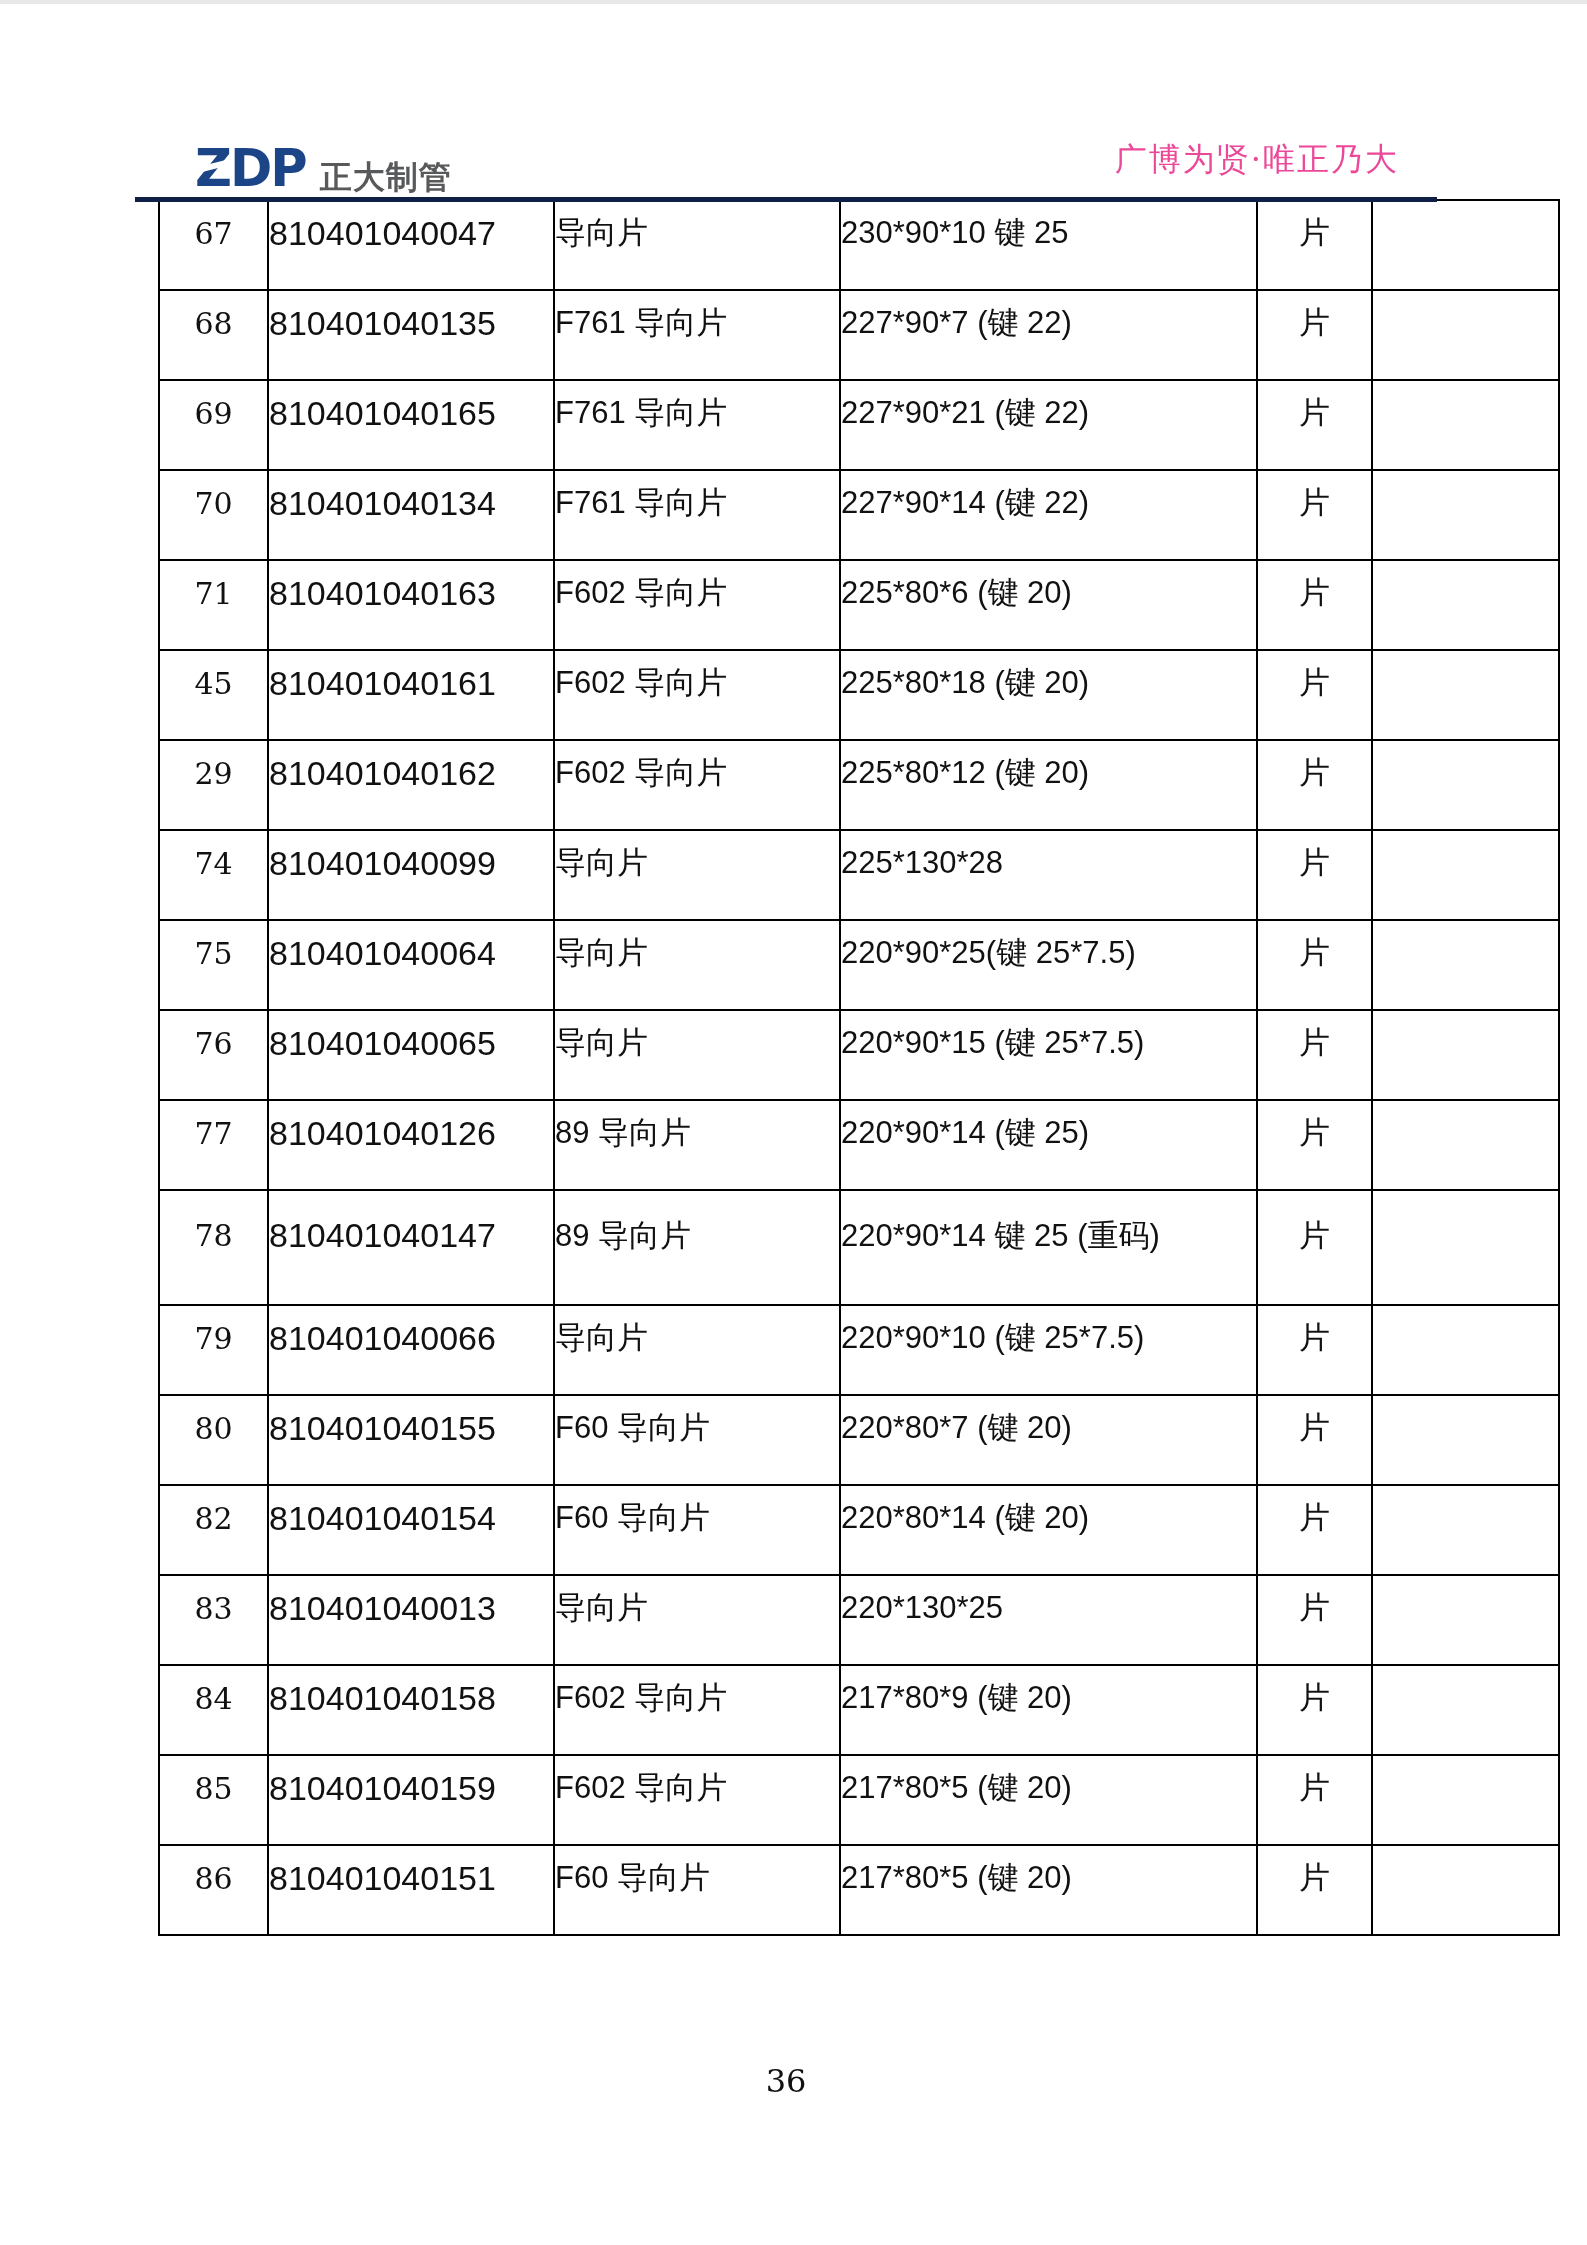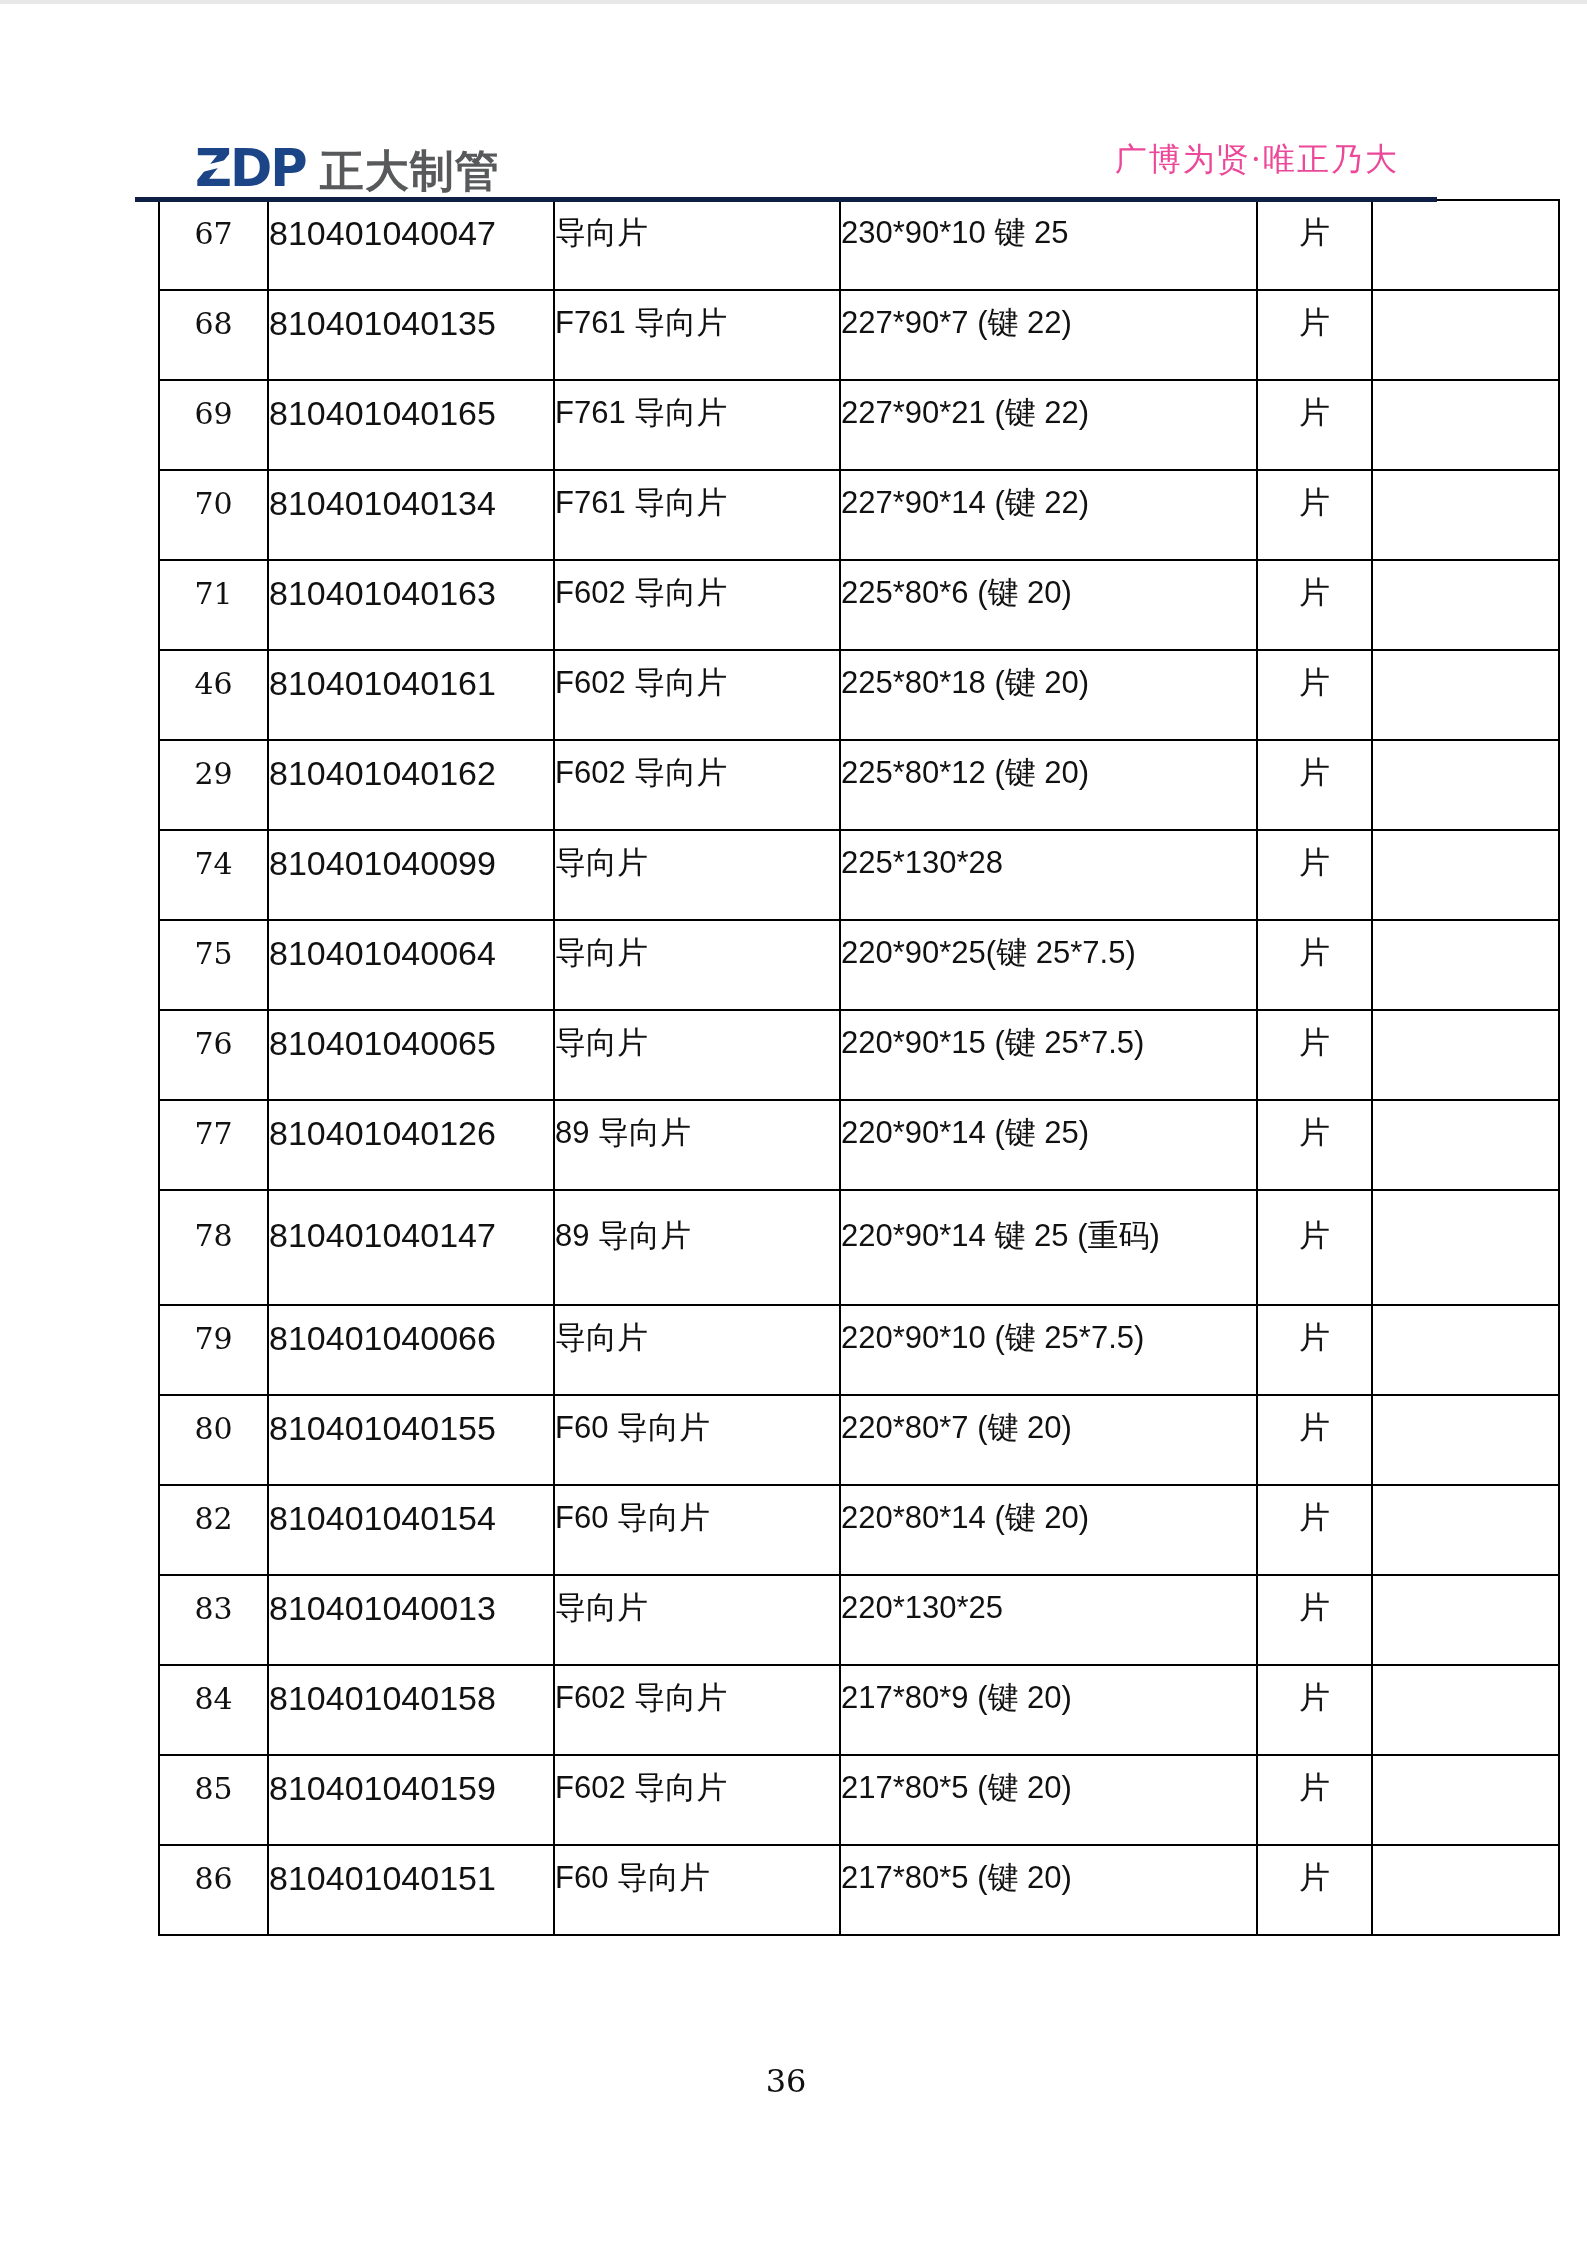--- a/index.html
+++ b/index.html
@@ -47,21 +47,21 @@
     top: 21px;
     width: 36px;
     height: 6px;
     background: #ffffff;
     transform: rotate(-14deg);
     border-radius: 3px;
   }
   .logo-name {
     font-family: "DejaVu Sans", sans-serif;
     font-weight: 700;
-    font-size: 44px;
+    font-size: 32px;
     color: #58595b;
     letter-spacing: 1px;
     margin-left: 14px;
     margin-bottom: 1px;
   }
   .motto {
     font-family: "DejaVu Serif", serif;
     font-size: 32px;
     color: #ec4899;
     letter-spacing: 2px;
@@ -202,21 +202,21 @@
     <tr>
       <td class="c-num">71</td>
       <td class="c-code">810401040163</td>
       <td class="c-name">F602 导向片</td>
       <td class="c-spec">225*80*6 (键 20)</td>
       <td class="c-unit">片</td>
       <td class="c-note"></td>
     </tr>
 
     <tr>
-      <td class="c-num">46</td>
+      <td class="c-num">45</td>
       <td class="c-code">810401040161</td>
       <td class="c-name">F602 导向片</td>
       <td class="c-spec">225*80*18 (键 20)</td>
       <td class="c-unit">片</td>
       <td class="c-note"></td>
     </tr>
 
     <tr>
       <td class="c-num">29</td>
       <td class="c-code">810401040162</td>

